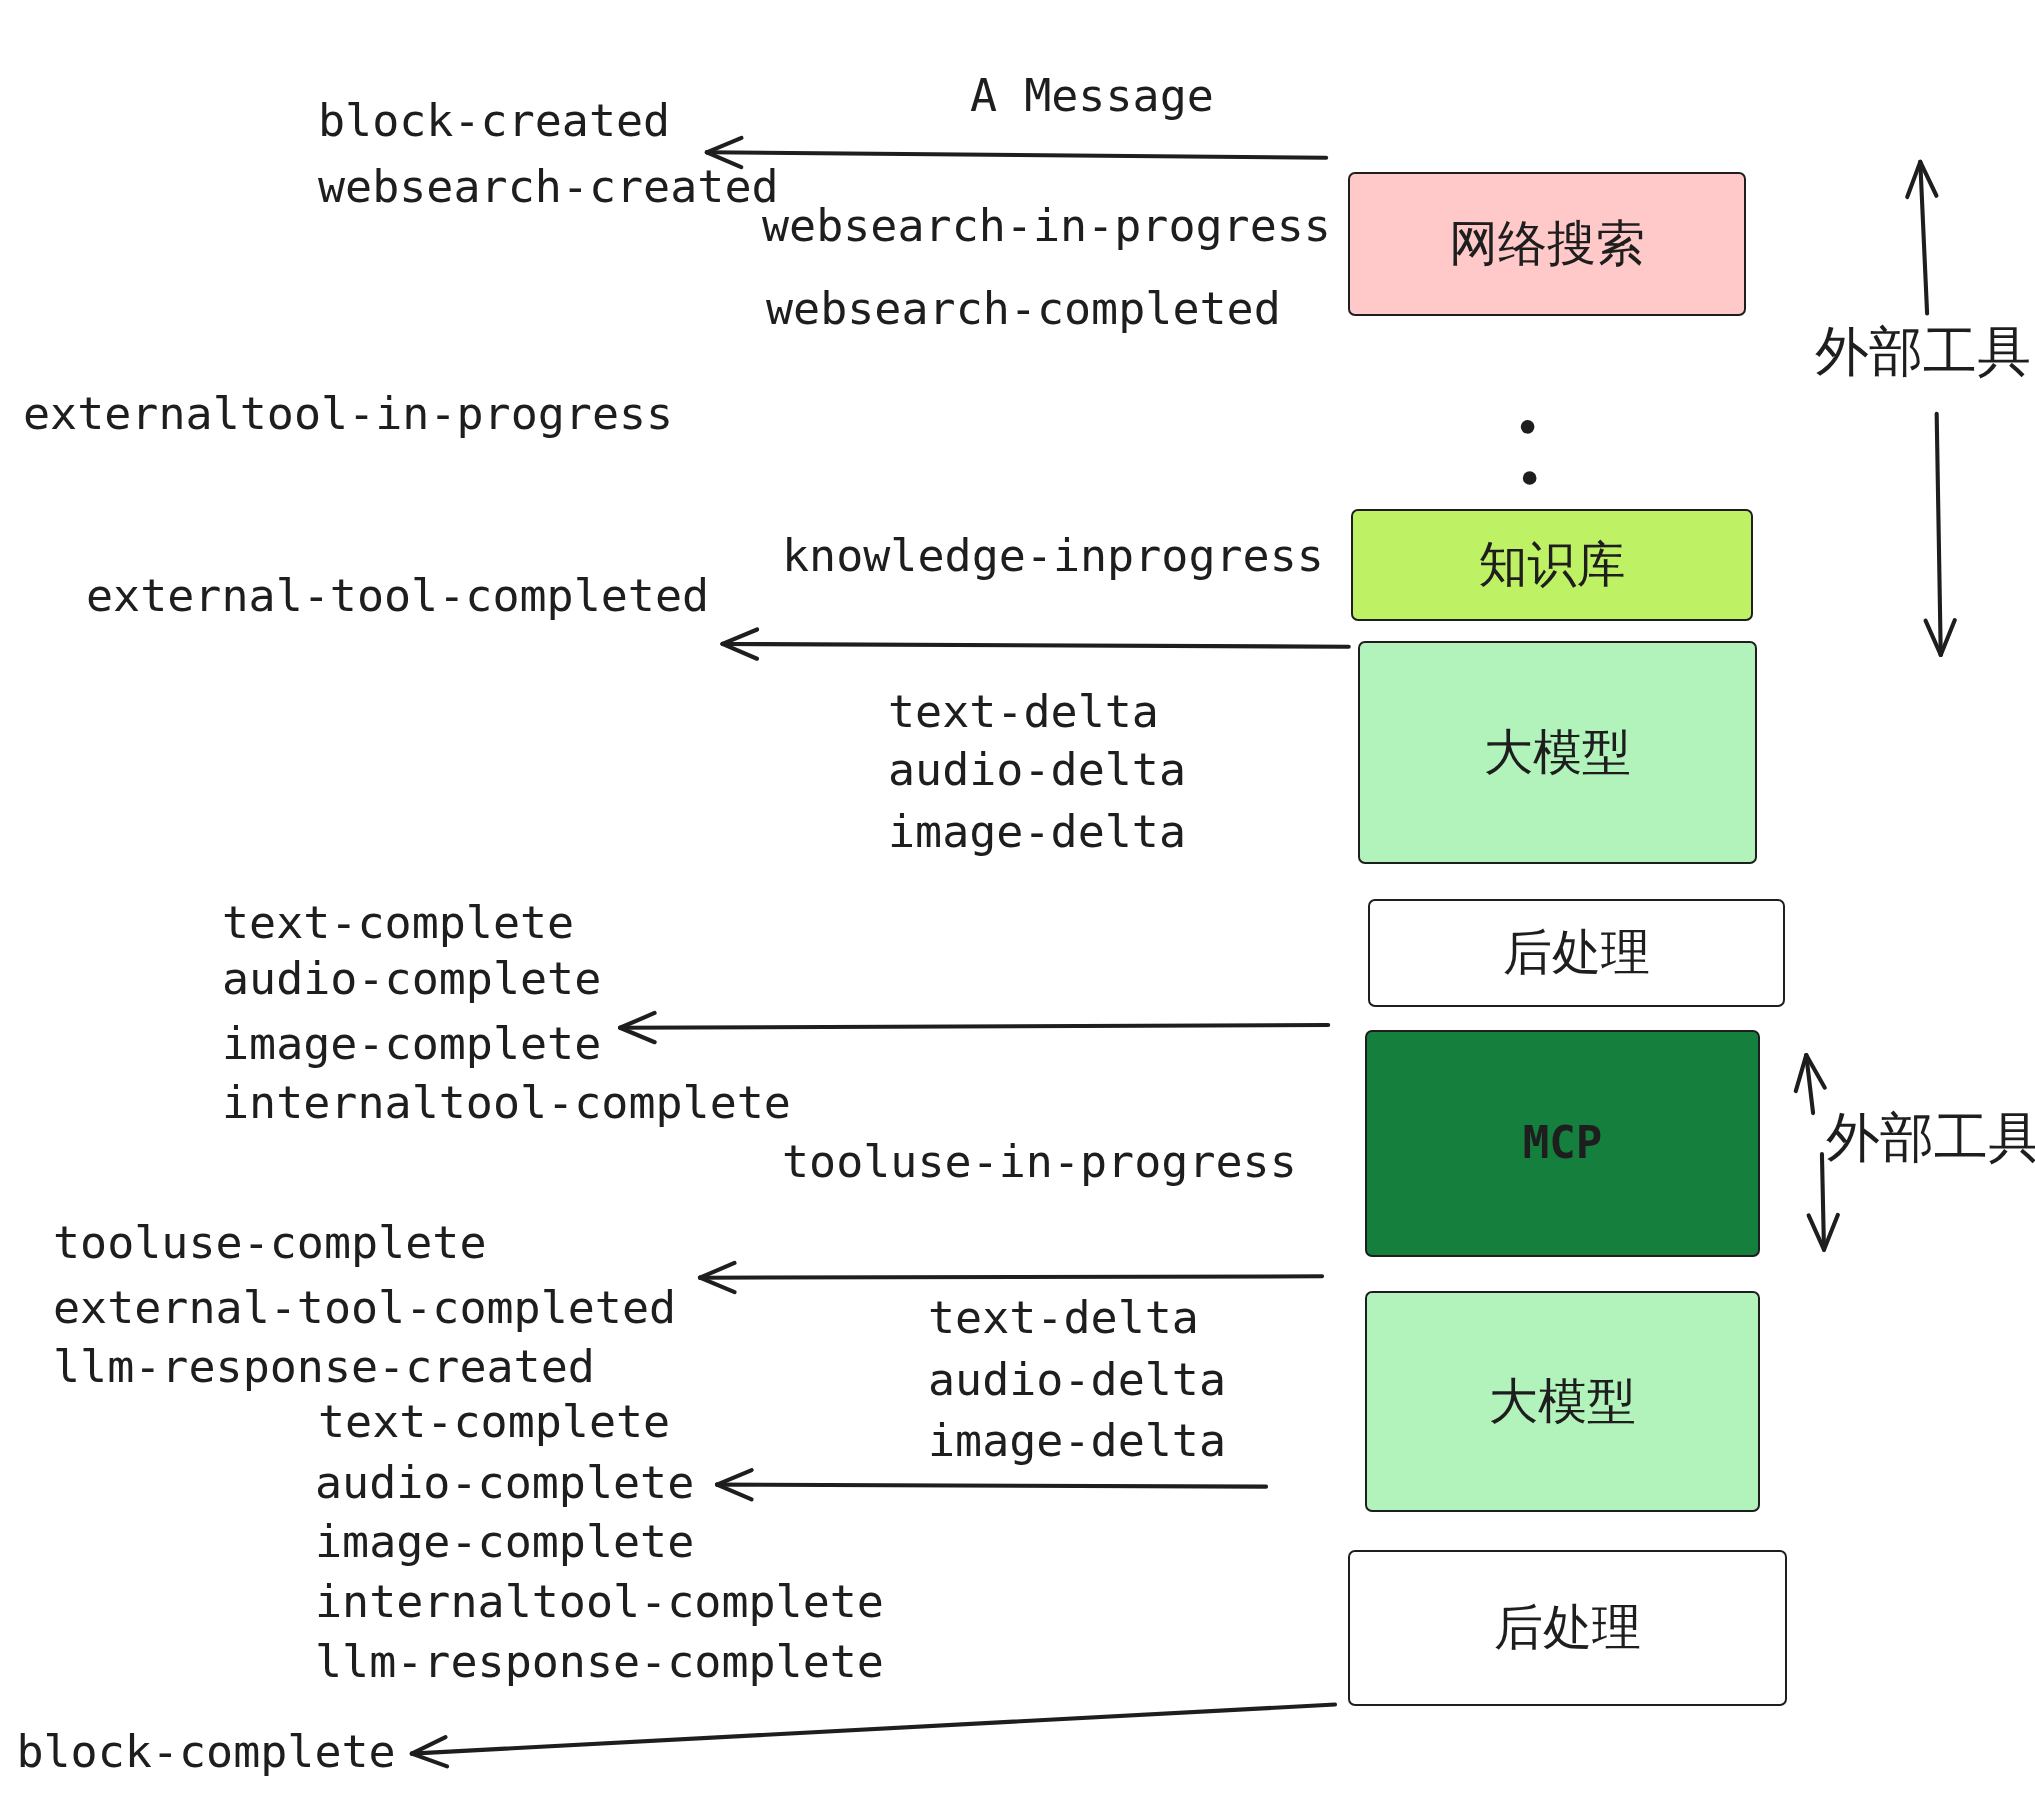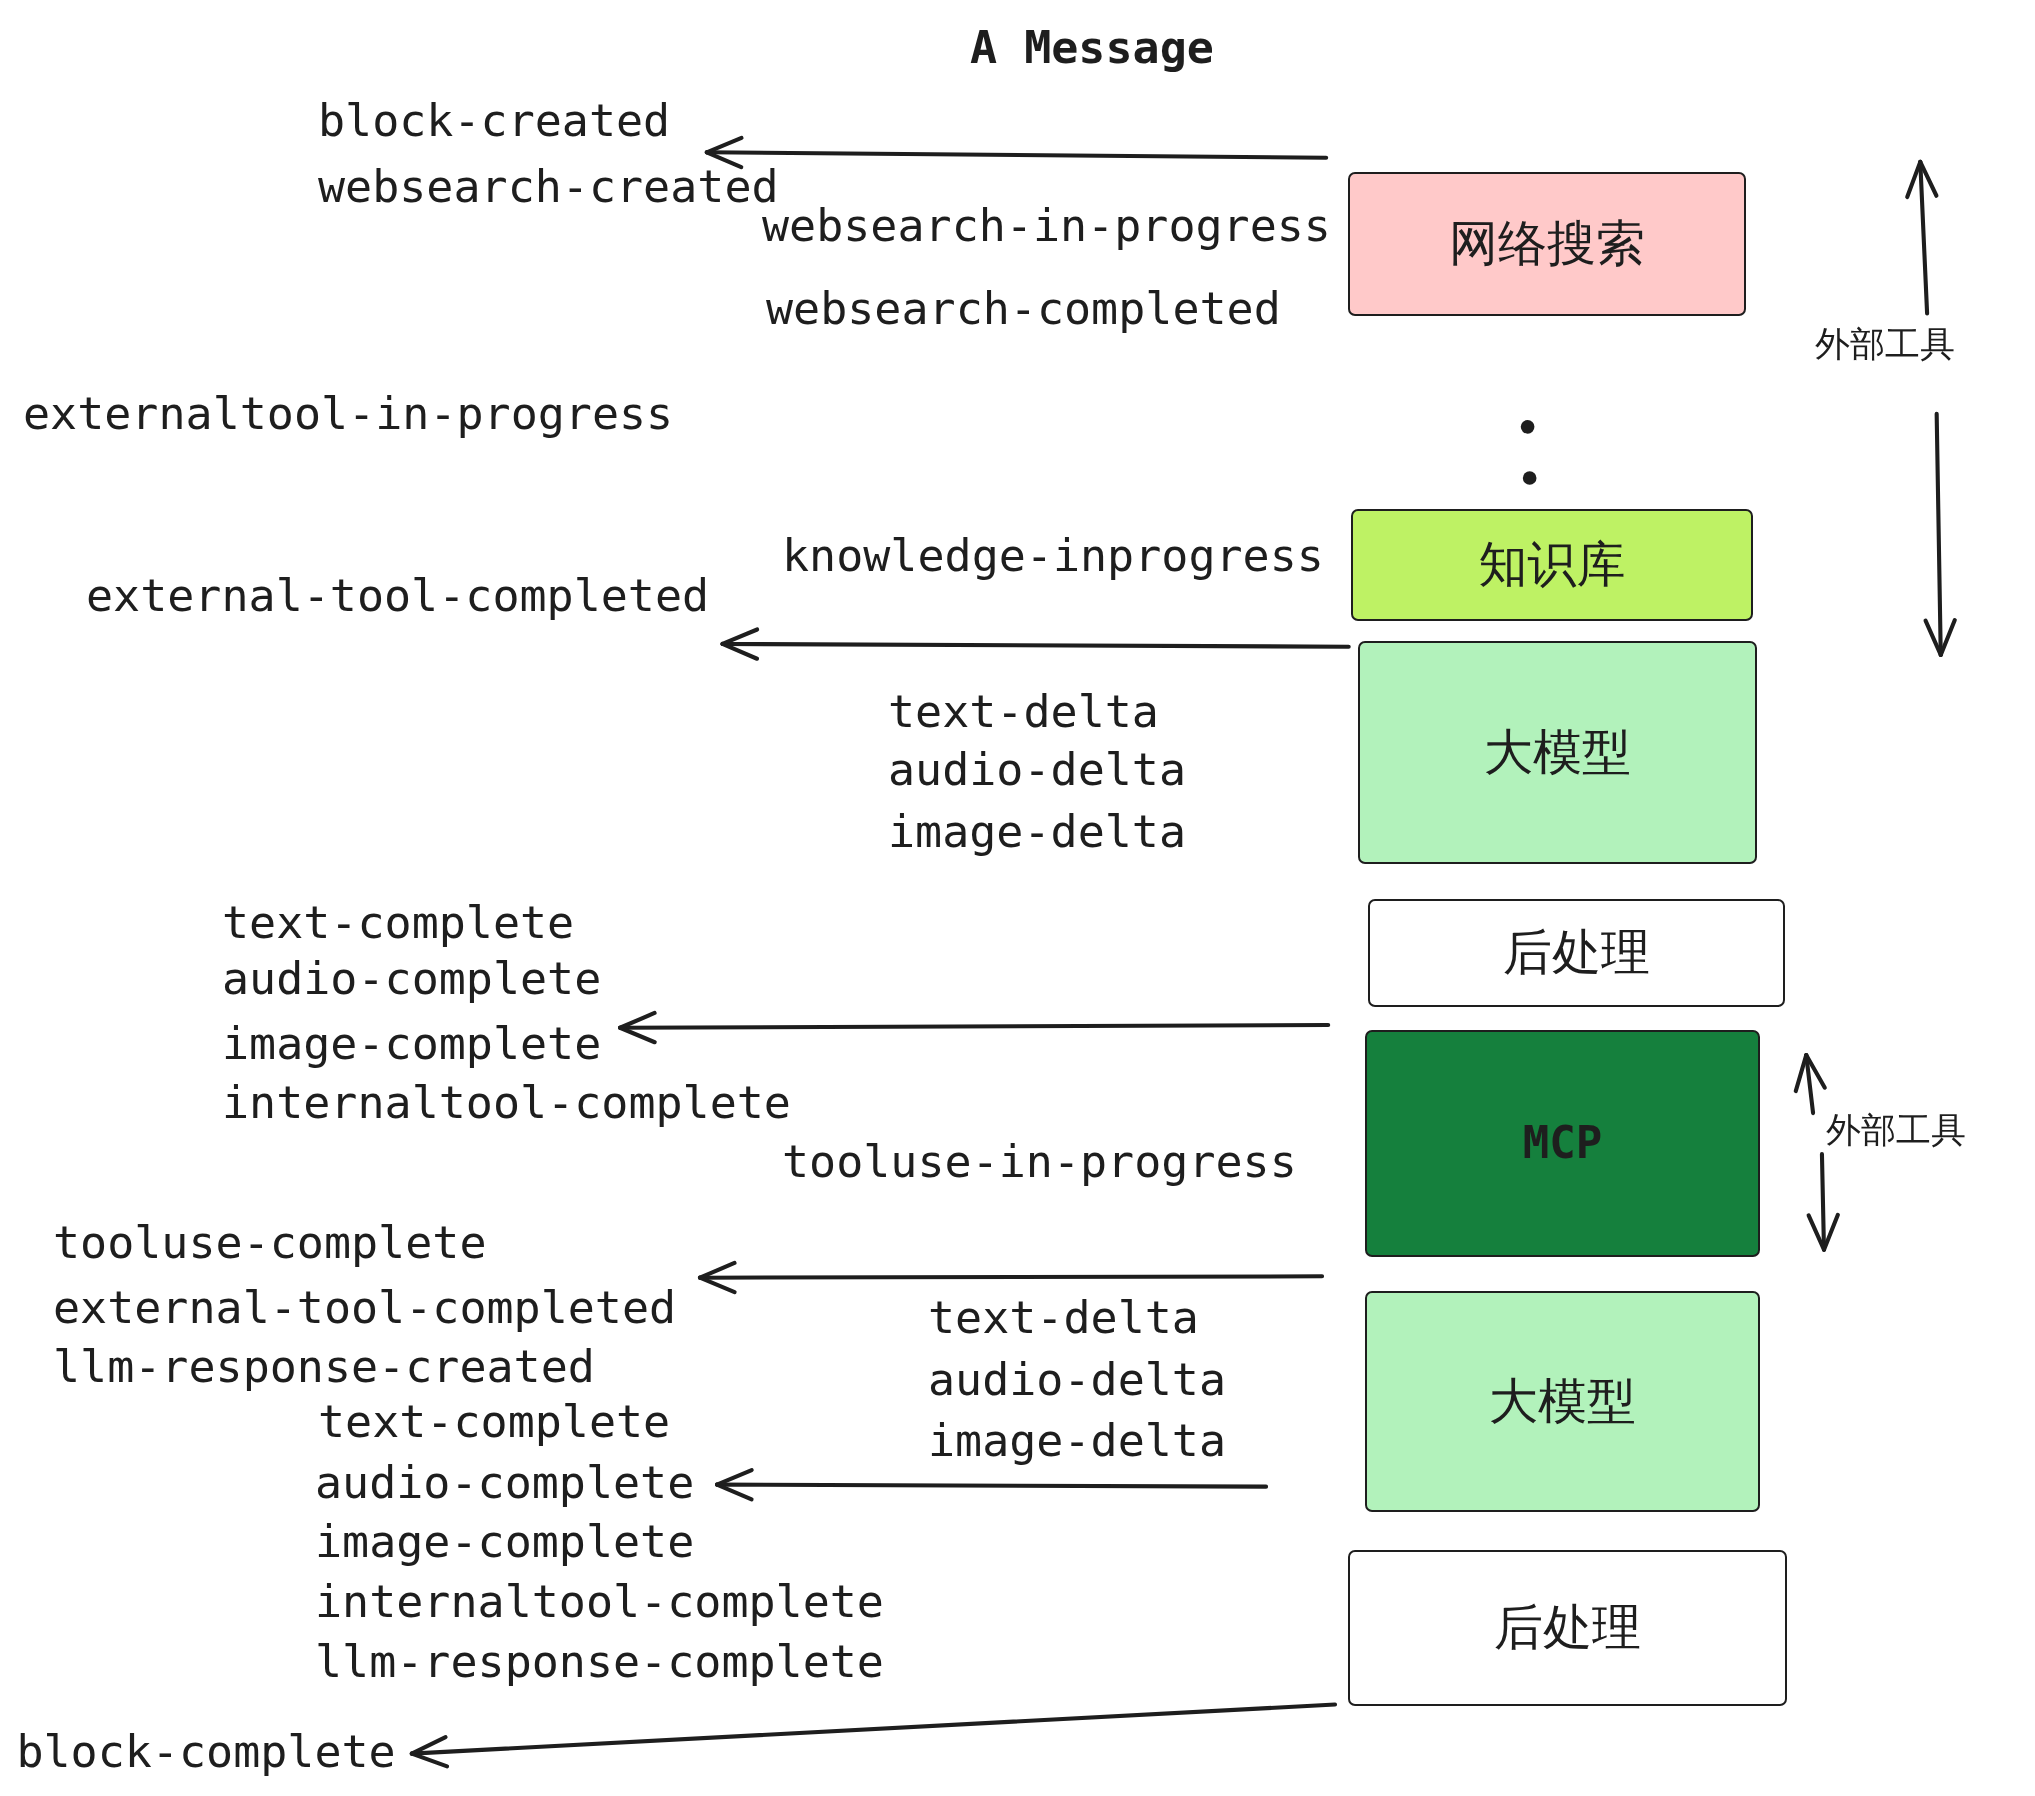--- a/index.html
+++ b/index.html
@@ -4,41 +4,41 @@
 <style>
   html,body{margin:0;padding:0}
   body{
     width:2035px;height:1796px;position:relative;background:#ffffff;
     color:#1e1e1e;font-family:"DejaVu Sans Mono",monospace;overflow:hidden;
   }
   .canvas{position:absolute;left:0;top:0;width:2035px;height:1796px}
   svg.lines{position:absolute;left:0;top:0;width:2035px;height:1796px}
   .title{
     position:absolute;font-family:"DejaVu Sans Mono",monospace;
-    font-size:45px;font-weight:700;white-space:nowrap;
+    font-size:45px;font-weight:400;white-space:nowrap;margin-top:48px;
   }
   .evt{
     position:absolute;font-family:"DejaVu Sans Mono",monospace;
     font-size:45px;font-weight:400;line-height:1;white-space:nowrap;
     transform:translateY(-52%);
   }
   .box{
     position:absolute;box-sizing:border-box;border:2.7px solid #1e1e1e;
     display:flex;align-items:center;justify-content:center;border-radius:7px;
   }
   .box .lbl{
     font-family:"DejaVu Sans","Liberation Sans",sans-serif;
     font-size:49px;line-height:1.1;white-space:nowrap;
   }
   .box.mcp-box .lbl{
     font-family:"DejaVu Sans Mono",monospace;font-size:44px;font-weight:700;
   }
   .side{
-    position:absolute;font-family:Liberation Serif, serif;
-    font-size:35px;line-height:1.1;white-space:nowrap;
+    position:absolute;font-family:Liberation Mono, monospace;
+    font-size:54px;line-height:1.1;white-space:nowrap;
   }
 </style>
 </head>
 <body>
 
 <div class="canvas">
 
   <svg class="lines" viewBox="0 0 2980 2630">
     <g id="arrows">
         <g>

